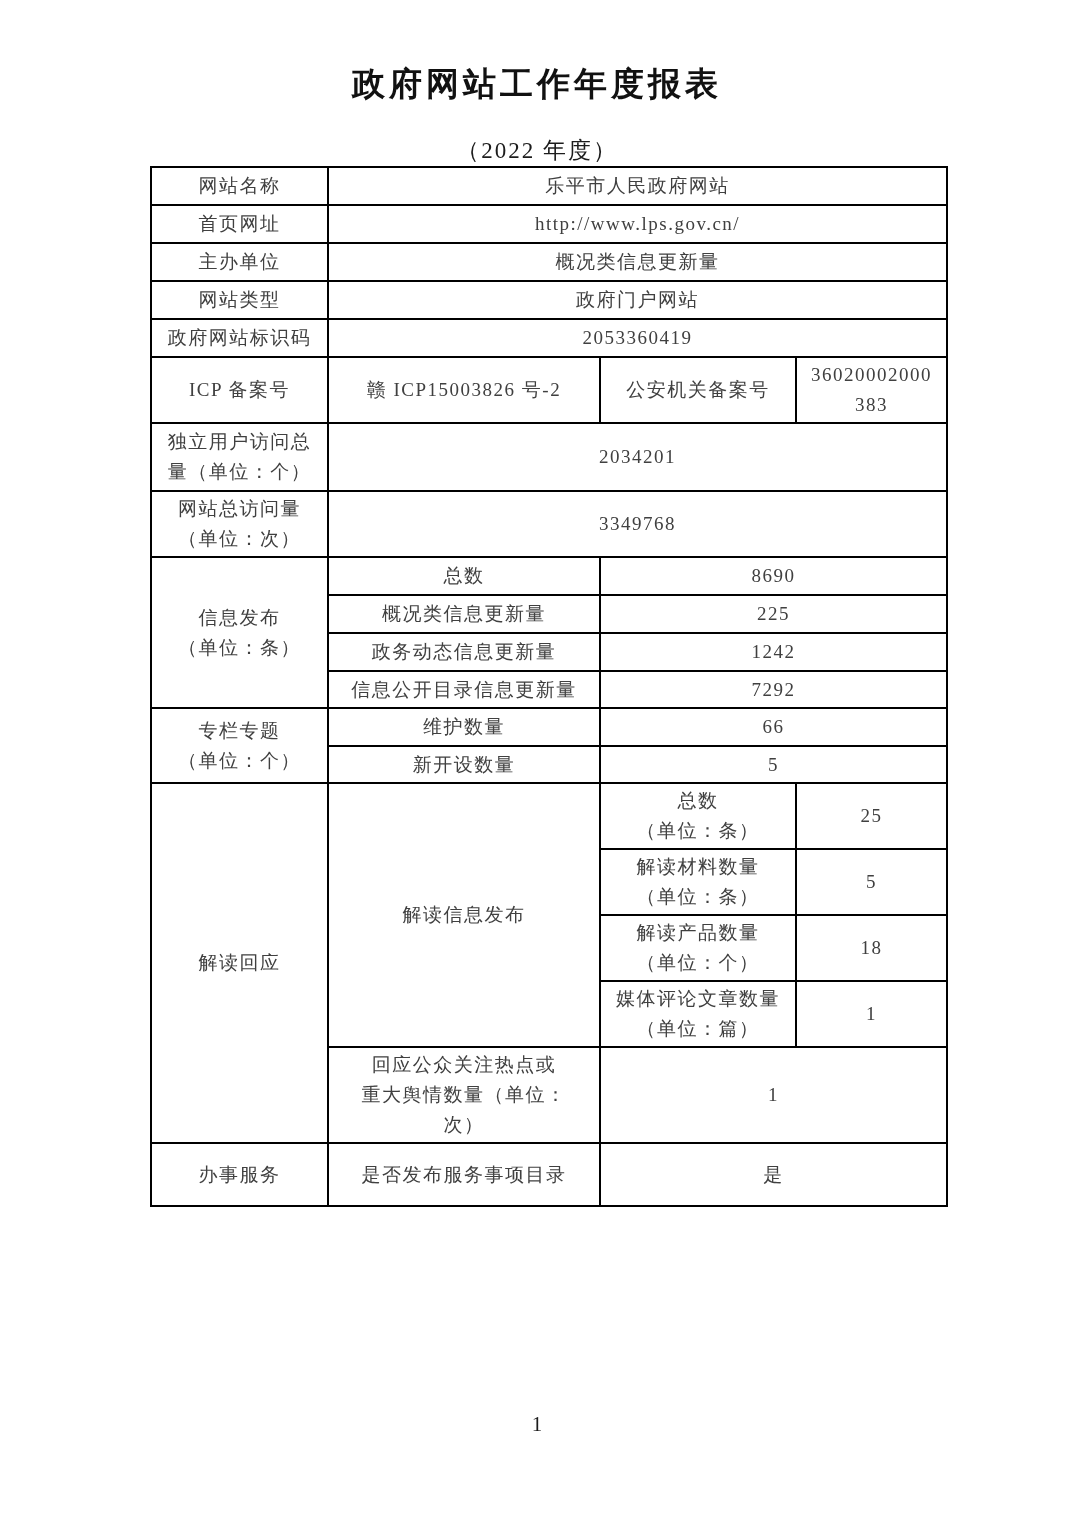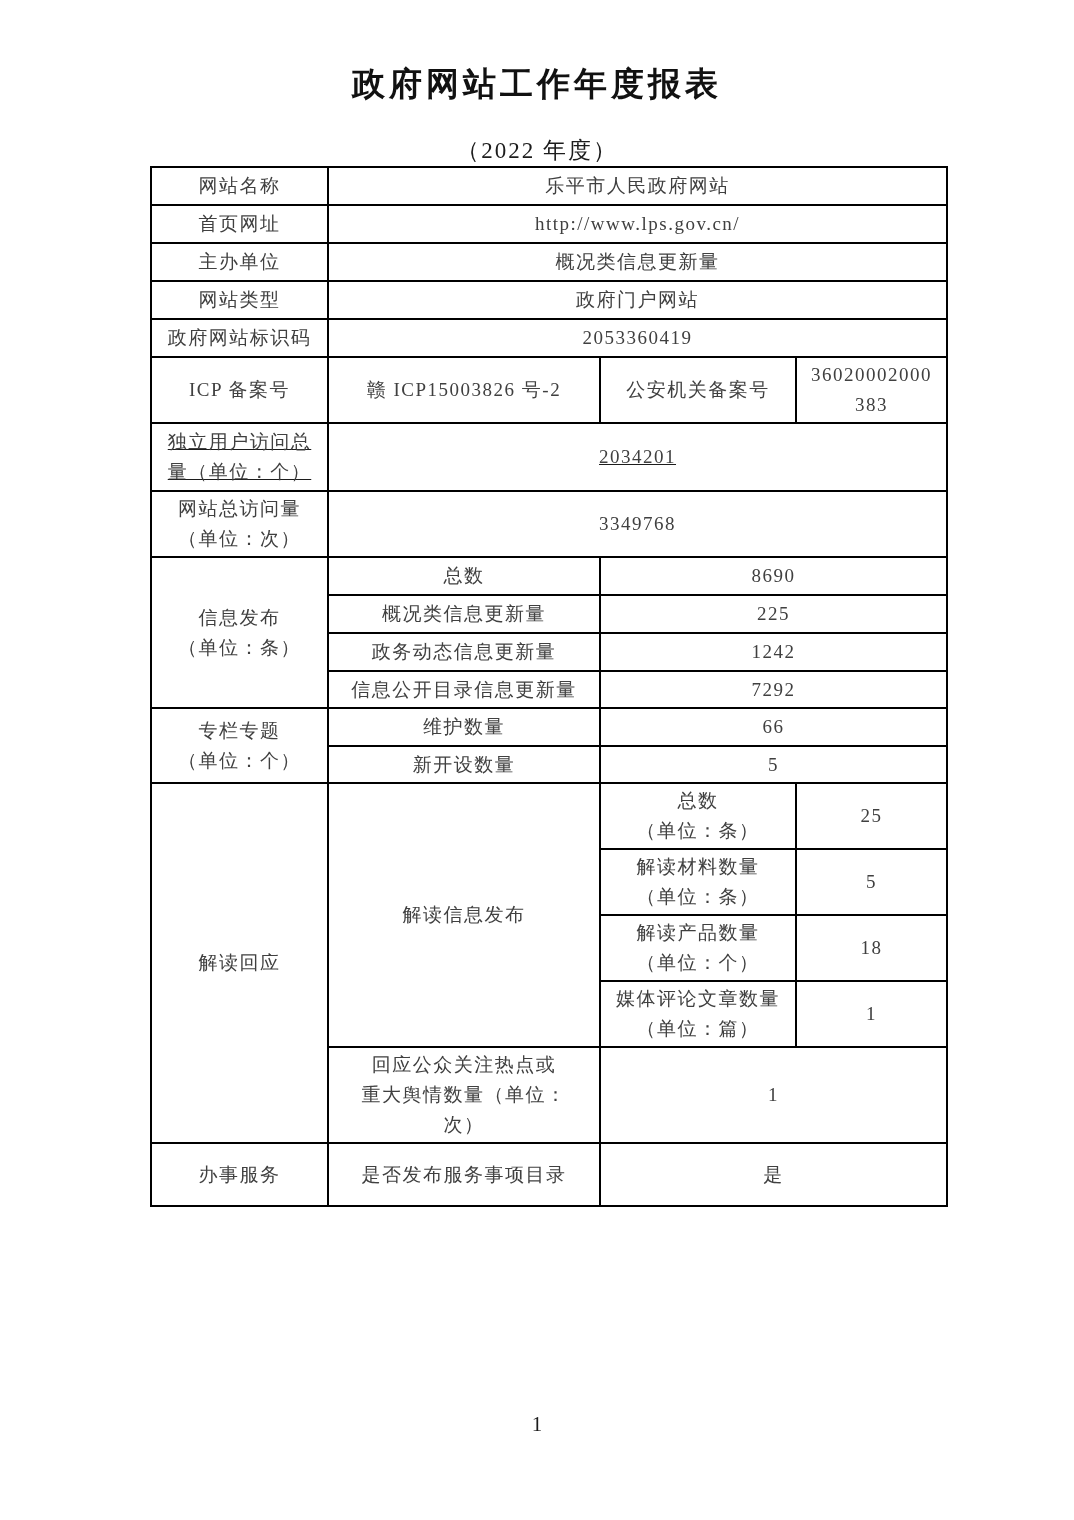--- a/index.html
+++ b/index.html
@@ -59,21 +59,21 @@
     color: #404040;
   }
   col.c1 { width: 177px; }
   col.c2 { width: 272px; }
   col.c3 { width: 196px; }
   col.c4 { width: 151px; }
   tr.h38 { height: 38px; }
   tr.h37 { height: 37px; font-family: Liberation Serif, serif; }
   tr.h63 { height: 63px; }
   tr.h66 { height: 66px; }
-  tr.h68 { height: 68px; text-decoration: underline; }
+  tr.h68 { height: 68px; }
   tr.h80 { height: 80px; }
   td.v-bottom { vertical-align: bottom; padding-bottom: 8px; }
   td.v-top { vertical-align: top; padding-top: 8px; }
   .page-number {
     position: absolute;
     left: 0;
     right: 0;
     top: 1412px;
     text-align: center;
     font-size: 21px;

